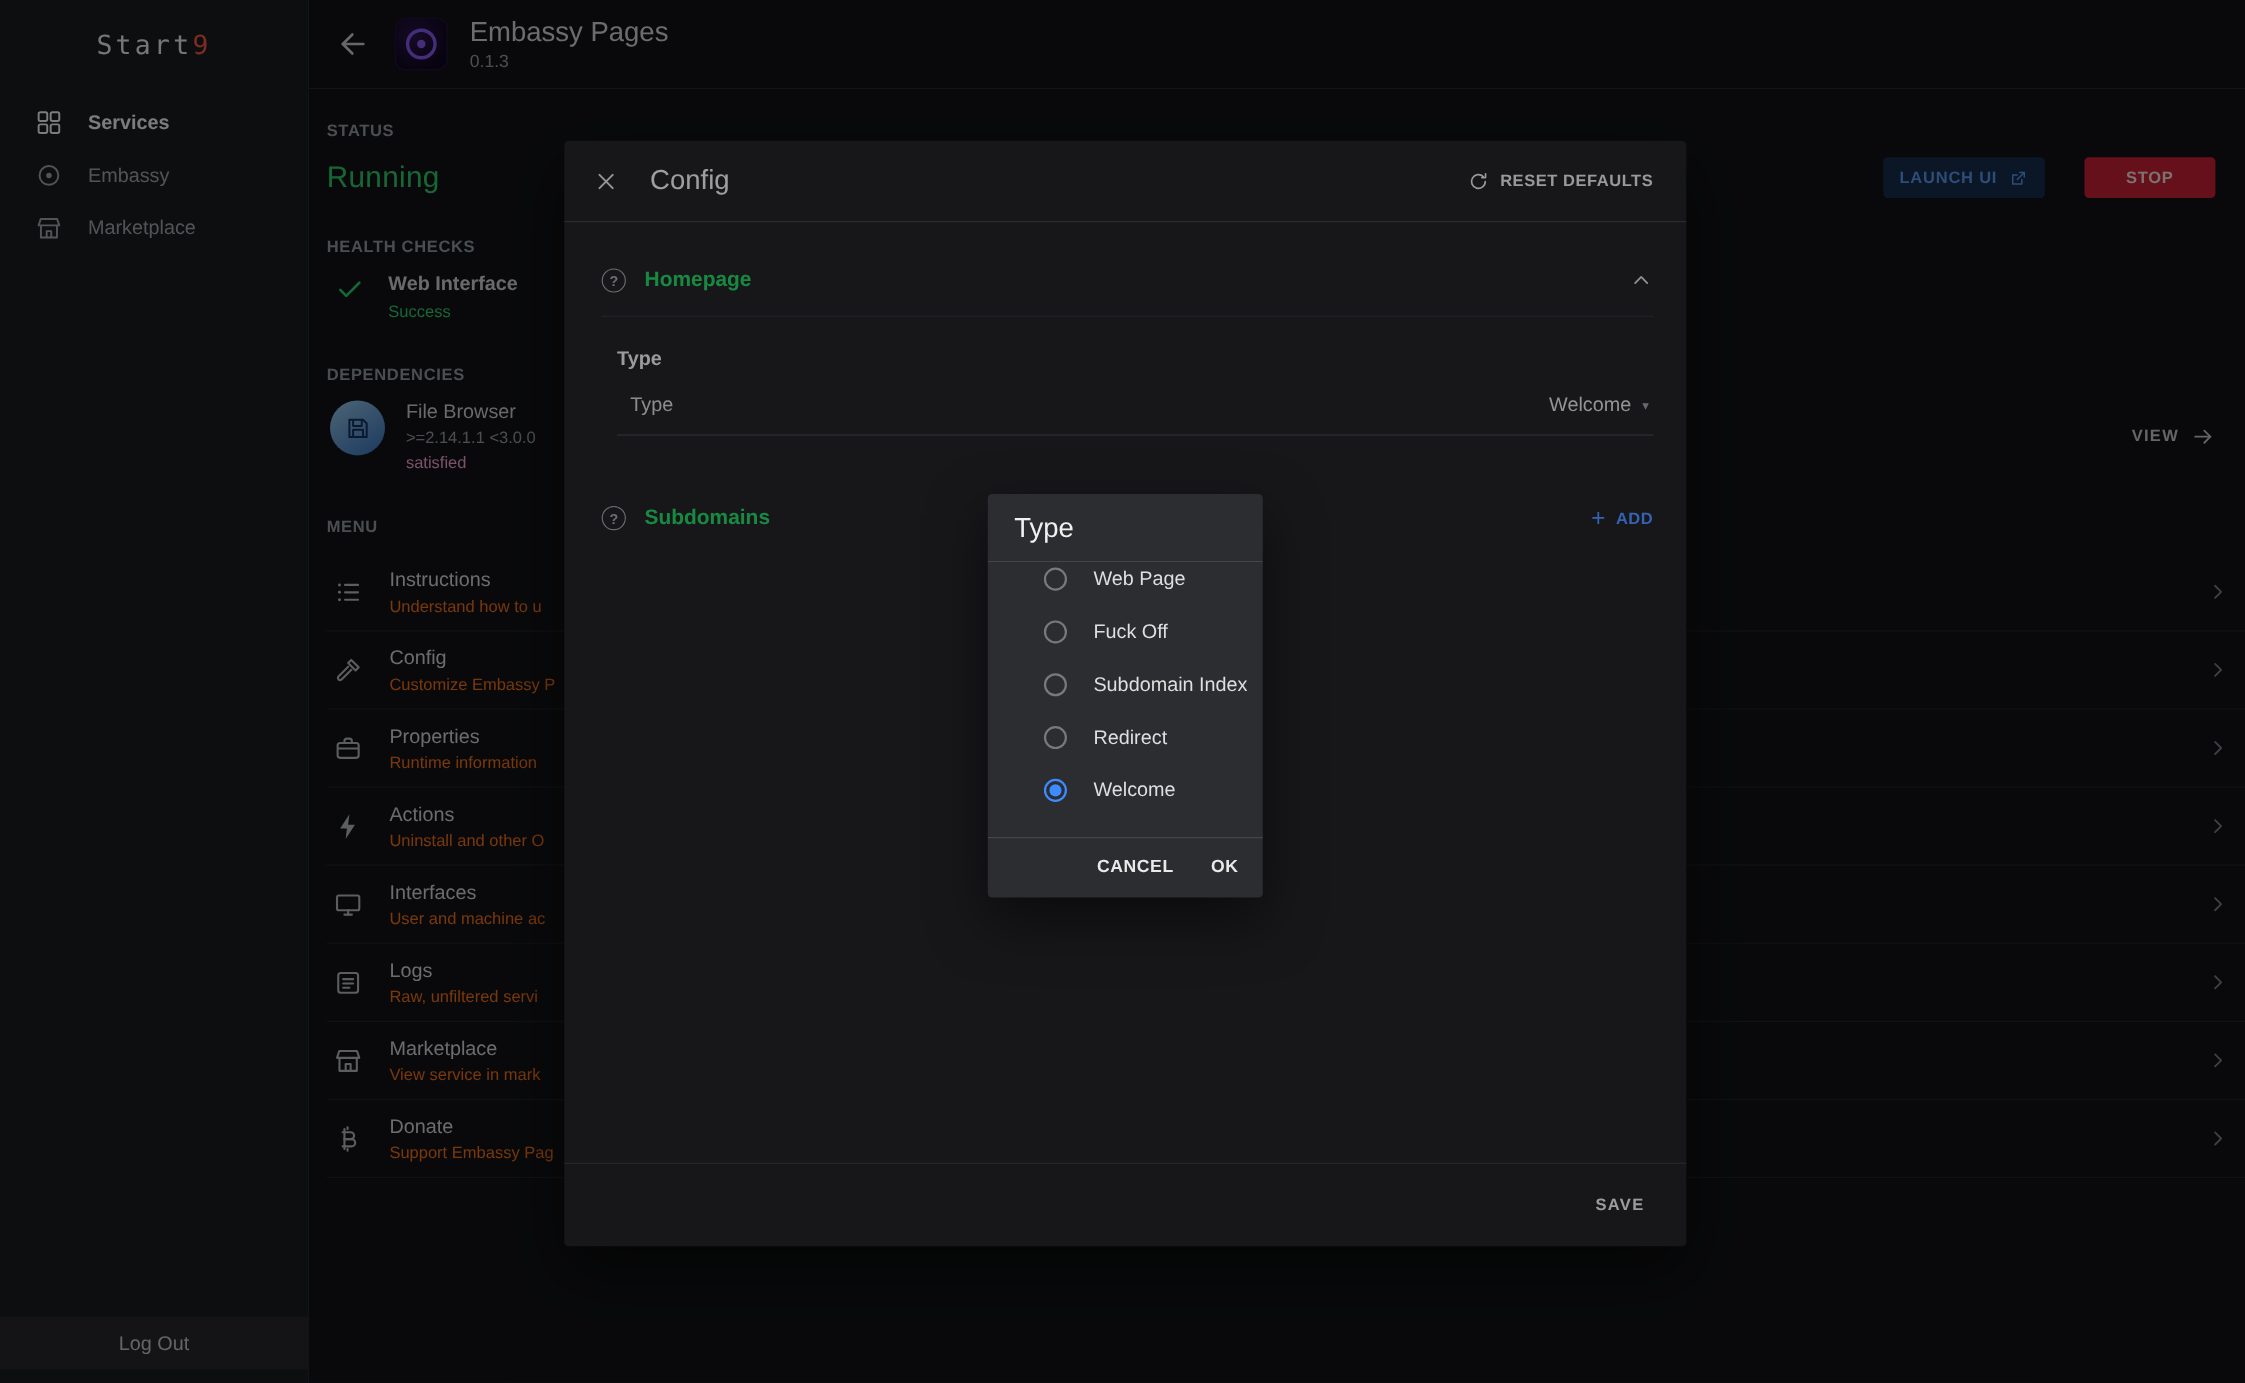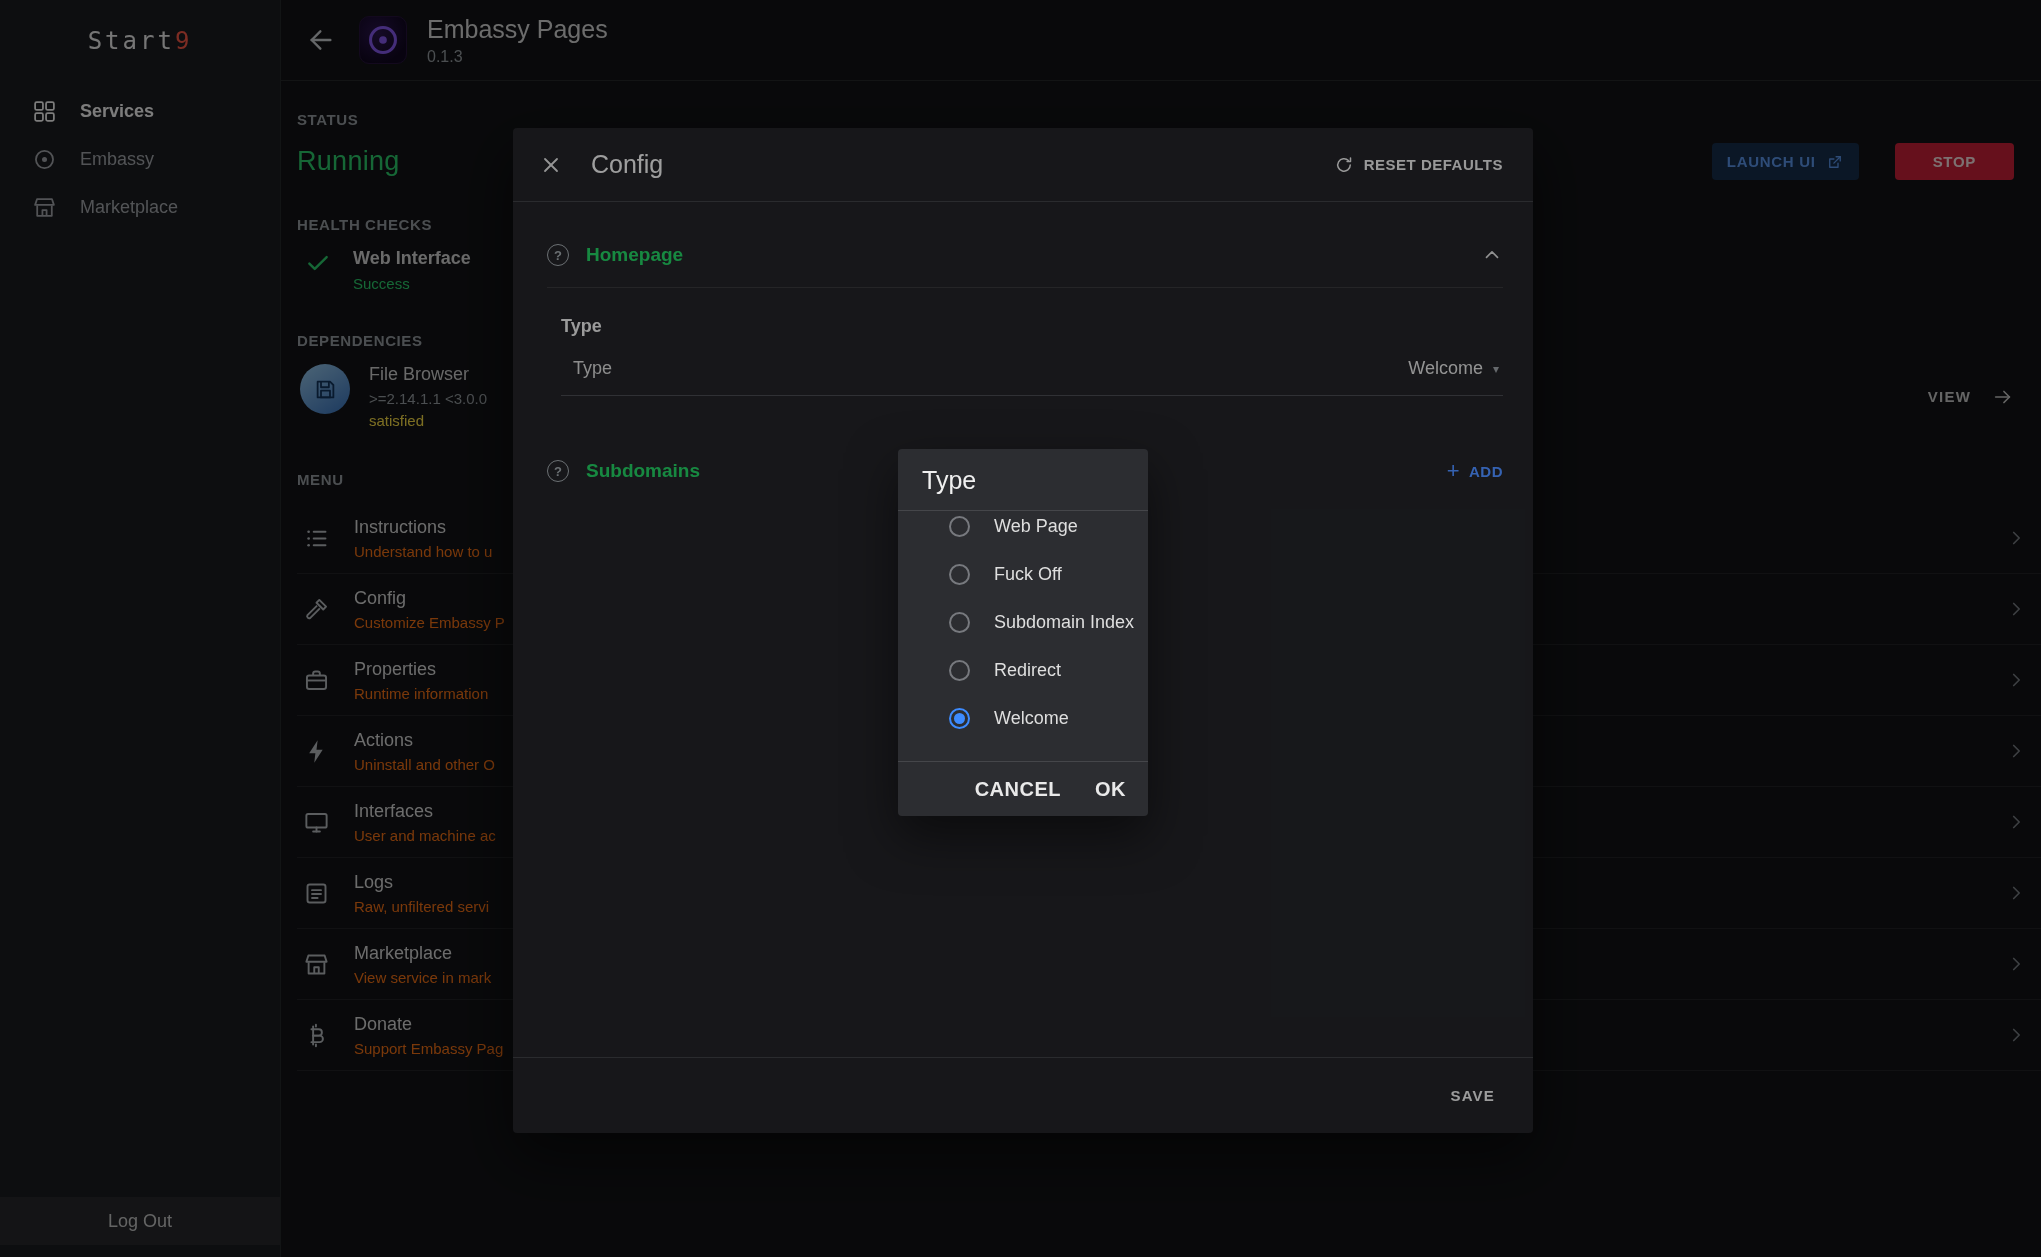--- a/index.html
+++ b/index.html
@@ -80,23 +80,23 @@
 
   .dep-row { display: flex; gap: 19px; margin-bottom: 42px; margin-left: 3px; padding-right: 27px; align-items: flex-start; }
   .dep-icon {
     width: 50px; height: 50px; border-radius: 50%; flex: none;
     background: linear-gradient(145deg, #9ccdf0, #3a76c2);
     display: flex; align-items: center; justify-content: center;
   }
   .dep-icon svg { width: 27px; height: 27px; }
   .dep-name { font-size: 18px; color: #d6d6d6; }
   .dep-version { font-size: 15px; color: #9aa0a5; margin-top: 5px; }
-  .dep-status { font-size: 15px; color: #fde047; margin-top: 5px; }
+  .dep-status { font-size: 15px; color: #f9a8d4; margin-top: 5px; }
   .dep-view {
-    margin-left: auto; align-self: center; display: flex; align-items: center; gap: 21px;
+    margin-left: auto; align-self: center; display: flex; align-items: center; gap: 11px;
     color: #cfcfcf; font-size: 15px; font-weight: 600; letter-spacing: 1.2px; cursor: pointer;
   }
   .dep-view svg { width: 22px; height: 22px; }
 
   .menu-item {
     display: flex; align-items: center; height: 71px; gap: 24px;
     border-bottom: 1px solid rgba(255,255,255,0.07);
     padding-right: 14px; cursor: pointer;
   }
   .menu-icon { color: #b9bdc2; margin-left: 6px; flex: none; }
@@ -188,21 +188,21 @@
   .radio {
     width: 21px; height: 21px; border-radius: 50%;
     border: 2px solid #77797e; flex: none; position: relative;
   }
   .option.selected .radio { border-color: #3d8bff; }
   .option.selected .radio::after {
     content: ""; position: absolute; inset: 3px; border-radius: 50%; background: #3d8bff;
   }
   .option-label { font-size: 18px; color: #dfdfdf; }
   .alert-buttons { display: flex; justify-content: flex-end; align-items: center; height: 54px; padding: 0 22px; gap: 34px; }
-  .alert-btn { background: none; border: none; color: #e9e9e9; font-size: 20px; font-weight: 700; letter-spacing: 0.5px; }
+  .alert-btn { background: none; border: none; color: #e9e9e9; font-size: 16px; font-weight: 700; letter-spacing: 0.5px; }
 </style>
 </head>
 <body>
 
 <div>
 
   <aside class="sidebar">
     <div class="logo">
       <span>Start</span><span class="logo-accent">9</span>
     </div>

